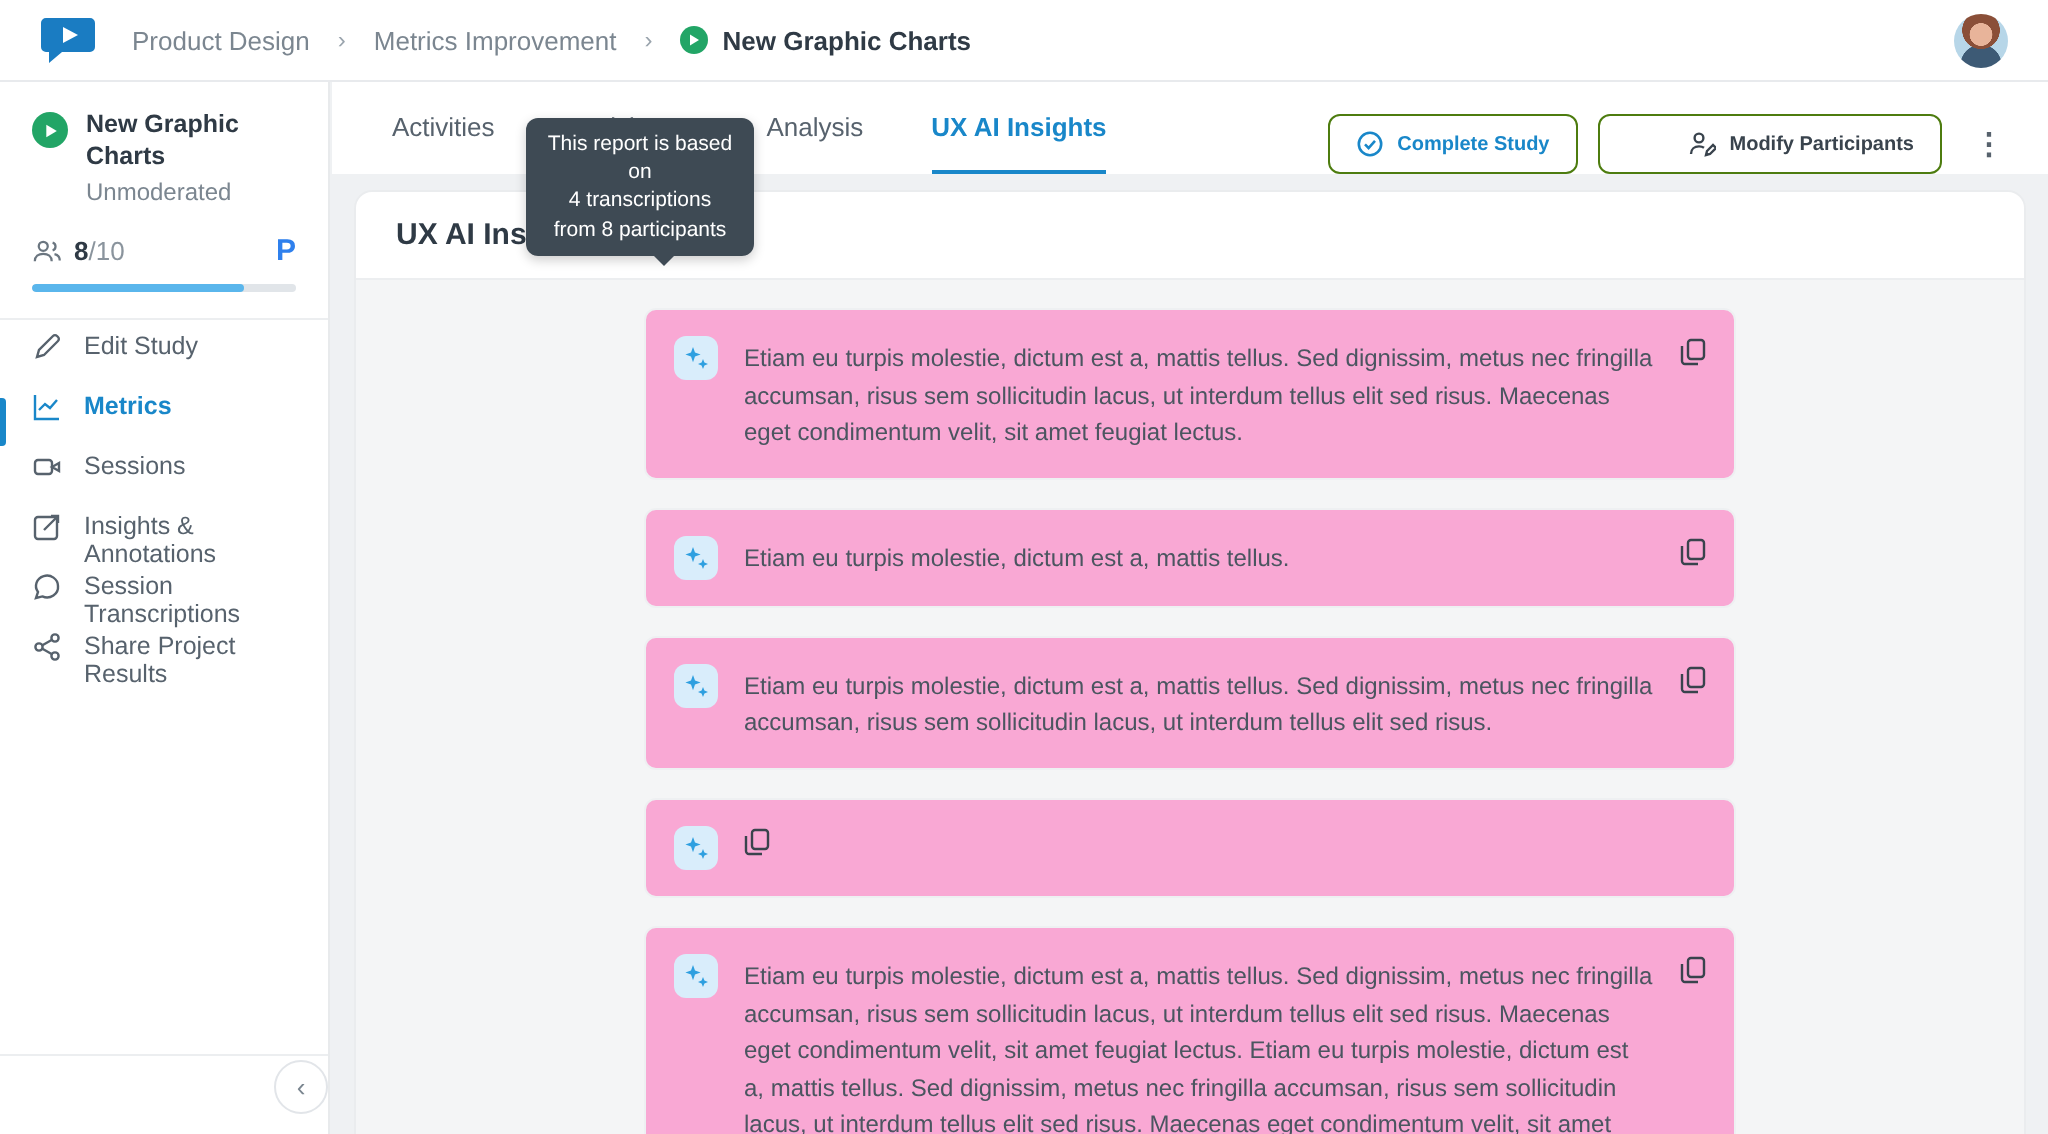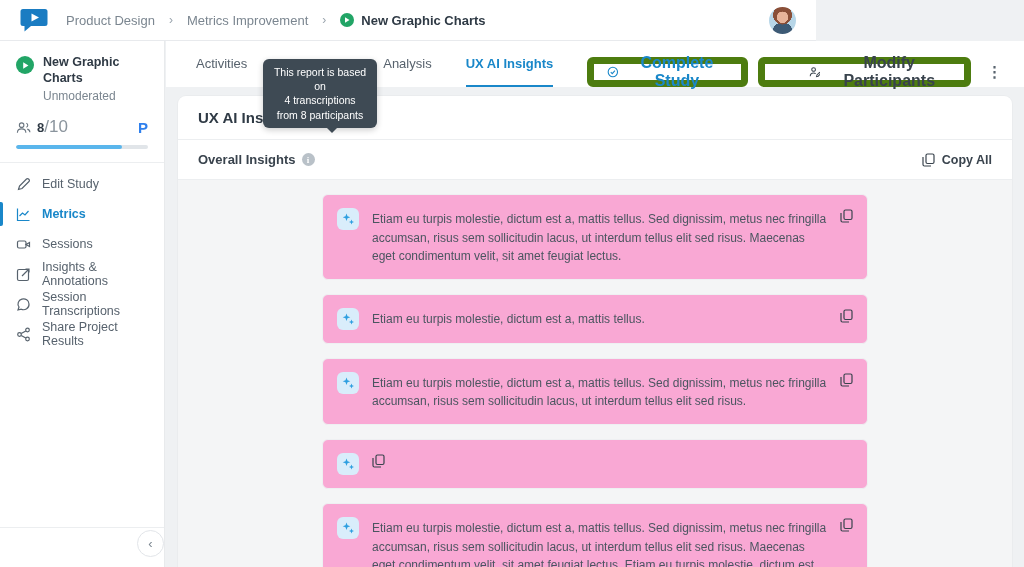--- a/index.html
+++ b/index.html
@@ -5,21 +5,21 @@
   * { margin:0; padding:0; box-sizing:border-box; }
   html,body { width:1024px; height:567px; overflow:hidden; }
   body {
     font-family:"Liberation Sans", sans-serif;
     background:var(--page-bg,#eff1f3);
     color:#2f3a45;
     position:relative;
   }
   
   .topbar {
-    position:absolute; top:0; left:0; width:816px; height:41px;
+    position:absolute; top:0; left:0; width:1024px; height:41px;
     background:#fff; border-bottom:1px solid #e8eaed;
     display:flex; align-items:center; padding:4px 20px;
   }
   .logo { width:28px; height:24px; flex:0 0 auto; }
   .crumbs { display:flex; align-items:center; margin-left:18px; gap:14px; font-size:13px; }
   .crumb { color:#7b8690; cursor:pointer; }
   .crumb-sep { color:#9aa4ad; font-size:12px; }
   .crumb-current { display:flex; align-items:center; gap:7px; color:#2f3a45; font-weight:bold; }
   .status-dot {
     width:14px; height:14px; border-radius:50%; background:var(--green,#22a566);
@@ -44,28 +44,28 @@
   .study-dot {
     width:18px; height:18px; border-radius:50%; background:var(--green,#22a566);
     display:flex; align-items:center; justify-content:center; flex:0 0 auto; margin-top:1px;
   }
   .study-dot svg { width:7px; height:7px; }
   .study-name { font-size:12.5px; font-weight:bold; color:#2f3a45; line-height:1.25; }
   .study-type { font-size:12px; color:#7b8690; margin-top:3px; }
   .quota-row { display:flex; align-items:center; padding:14px 16px 0 16px; }
   .quota-row .icon-people { color:#6b7680; margin-right:6px; }
   .quota-num { font-size:13px; font-weight:bold; color:#2f3a45; }
-  .quota-total { font-size:17px; color:#8a949d; }
+  .quota-total { font-size:13px; color:#8a949d; }
   .p-logo { margin-left:auto; color:#2f80ed; font-weight:bold; font-size:15px; cursor:pointer; }
   .progress { margin:8px 16px 0 16px; height:4px; border-radius:2px; background:#e1e5e9; overflow:hidden; }
   .progress-fill { height:100%; border-radius:2px; background:var(--progress,#5ab6ec); }
   .side-sep { border-bottom:1px solid #eceef0; margin-top:13px; }
   .menu { padding-top:6px; }
   .menu-item {
-    position:relative; display:flex; align-items:center; gap:11px;
+    position:relative; display:flex; align-items:flex-start; gap:11px;
     height:30px; padding:0 16px; font-size:12.5px; color:#57626d; cursor:pointer;
   }
   .menu-item svg { width:15px; height:15px; flex:0 0 auto; }
   .menu-item.active { color:var(--accent,#1987c9); font-weight:bold; }
   .menu-item.active::before {
     content:""; position:absolute; left:0; top:3px; bottom:3px; width:3px;
     background:var(--accent,#1987c9); border-radius:0 2px 2px 0;
   }
   .side-foot {
     position:absolute; bottom:0; left:0; right:0; height:40px;
@@ -84,22 +84,22 @@
   }
   .tab {
     font-size:13px; color:#57626d; margin-right:34px; cursor:pointer;
     height:46px; display:flex; align-items:center; border-bottom:2px solid transparent;
     white-space:nowrap;
   }
   .tab.active { color:var(--accent,#1987c9); font-weight:bold; border-bottom-color:var(--accent,#1987c9); }
   .tab-actions { margin-left:auto; display:flex; align-items:center; gap:10px; }
   .btn {
     display:flex; align-items:center; gap:7px; height:30px; padding:0 13px;
-    background:#fff; border:7px solid #4d7c0f; border-radius:6px;
-    font-size:16px; font-weight:bold; cursor:pointer;
+    background:#fff; border:1px solid #4d7c0f; border-radius:6px;
+    font-size:10px; font-weight:bold; cursor:pointer;
   }
   .btn-complete { color:var(--accent,#1987c9); }
   .btn-modify { color:#39434d;padding-left:44px; }
   .kebab { color:#57626d; font-size:15px; letter-spacing:0; padding:4px 6px; cursor:pointer; font-weight:bold; }
   .panel {
     position:absolute; top:55px; left:12px; right:12px; bottom:-8px;
     background:#fff; border-radius:8px 8px 0 0; box-shadow:0 0 0 1px rgba(0,0,0,0.02);
     display:flex; flex-direction:column; overflow:hidden;
   }
   .panel-head {
@@ -290,31 +290,20 @@
       <span class="panel-title">UX AI Insights</span>
       <span class="ratio-wrap">
         <svg width="15" height="13" viewBox="0 0 16 13" fill="none" stroke="#6b7680" stroke-width="1.2">
           <circle cx="6" cy="4" r="2.4"></circle>
             <path d="M1.5 12 c0-2.6 2-4 4.5-4 s4.5 1.4 4.5 4"></path>
           <path d="M11 2 a2.2 2.2 0 0 1 0 4.2 M12 8.2 c1.8 0.4 2.8 1.7 2.8 3.4"></path>
         </svg>
         <span class="ratio">4/8</span>
       </span>
     </div>
-    <div class="section-head">
-      <span class="section-title">Overall Insights</span>
-      <span class="info-icon">i</span>
-      <span class="copy-all">
-        <svg width="13" height="14" viewBox="0 0 13 14" fill="none" stroke="#39434d" stroke-width="1.2">
-            <rect x="4" y="1" width="8" height="9.5" rx="1.5"></rect>
-            <path d="M9 13 h-6.5 a1.5 1.5 0 0 1 -1.5 -1.5 v-7.5"></path>
-          </svg>
-        <span>Copy All</span>
-      </span>
-    </div>
     <div class="insights-scroll">
       <div class="insight-card">
         <span class="ai-chip">
             <svg viewBox="0 0 12 12">
               <path d="M4.5 0.5 l1 2.8 2.8 1 -2.8 1 -1 2.8 -1-2.8 -2.8-1 2.8-1 z" fill="#2e9fe0"></path>
               <path d="M9.5 6.5 l0.7 1.8 1.8 0.7 -1.8 0.7 -0.7 1.8 -0.7-1.8 -1.8-0.7 1.8-0.7 z" fill="#2e9fe0"></path>
             </svg>
           </span>
         <div class="insight-text">Etiam eu turpis molestie, dictum est a, mattis tellus. Sed dignissim, metus nec fringilla accumsan, risus sem sollicitudin lacus, ut interdum tellus elit sed risus. Maecenas eget condimentum velit, sit amet feugiat lectus.</div>
         <span class="copy-icon"><svg width="13" height="14" viewBox="0 0 13 14" fill="none" stroke="currentColor" stroke-width="1.2">

